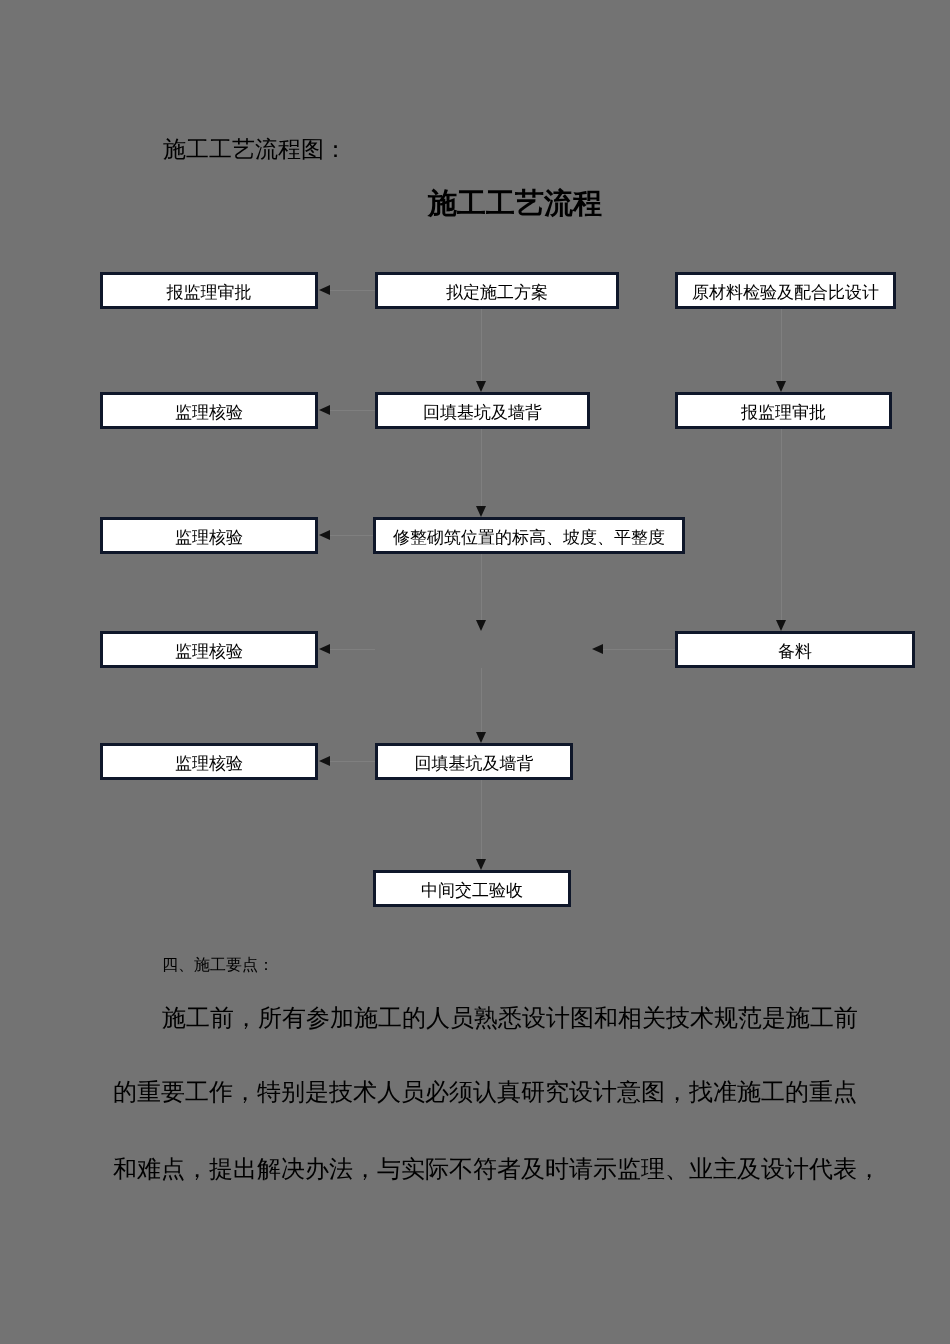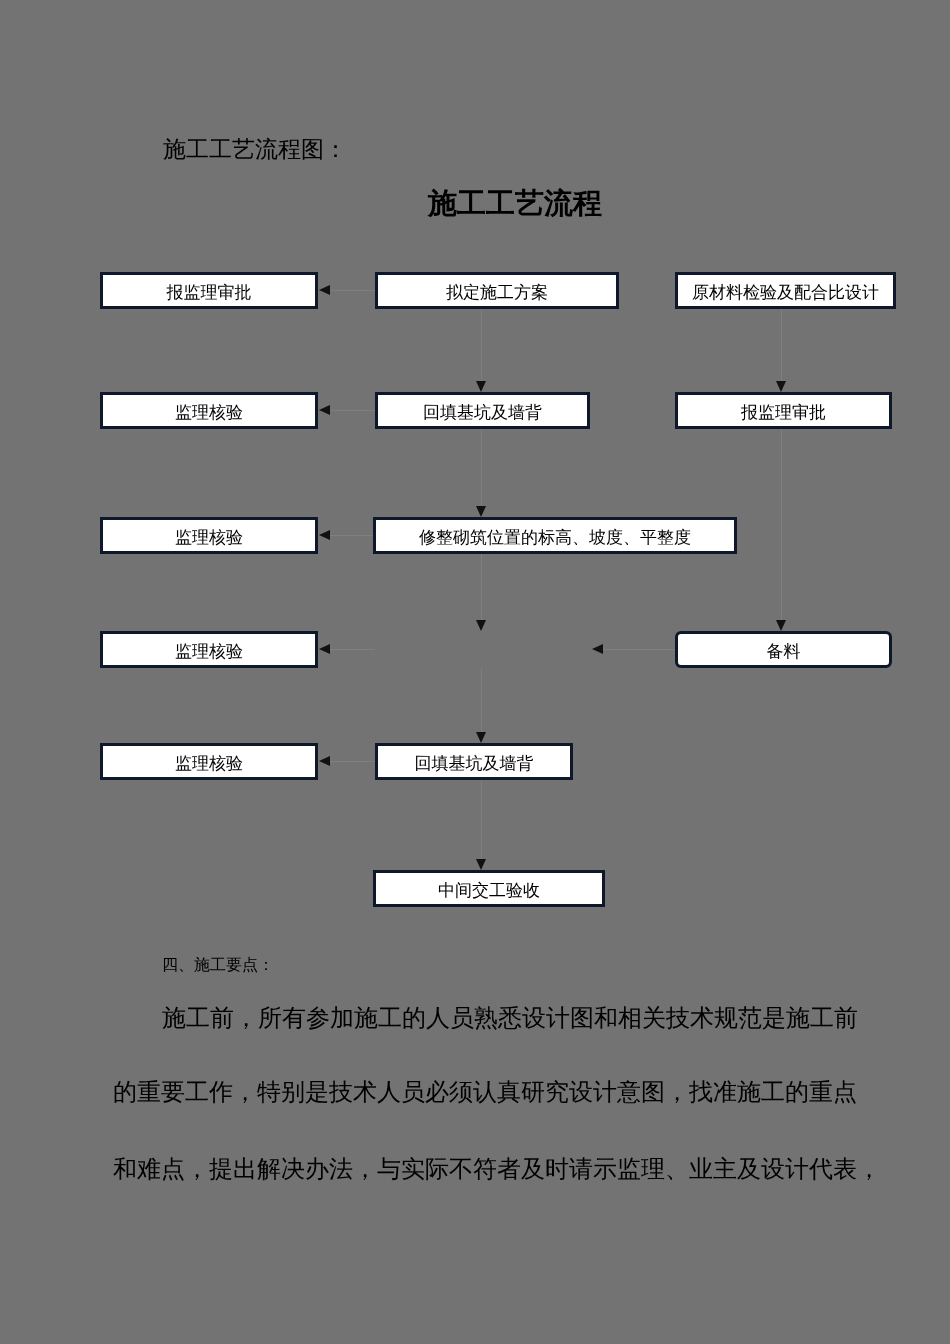--- a/index.html
+++ b/index.html
@@ -18,28 +18,28 @@
   }
   
   .n-ra1{left:100px;top:272px;width:218px;}
   .n-sc1{left:100px;top:392px;width:218px;}
   .n-sc2{left:100px;top:517px;width:218px;}
   .n-sc3{left:100px;top:631px;width:218px;}
   .n-sc4{left:100px;top:743px;width:218px;}
   
   .n-dp{left:375px;top:272px;width:244px;}
   .n-sl{left:375px;top:392px;width:215px;}
-  .n-ap{left:373px;top:517px;width:364px;}
+  .n-ap{left:373px;top:517px;width:312px;}
   .n-mp{left:375px;top:631px;width:215px;}
   .n-bf{left:375px;top:743px;width:198px;}
-  .n-ia{left:373px;top:870px;width:232px;text-align:center;}
+  .n-ia{left:373px;top:870px;width:198px;text-align:center;}
   
   .n-rmt{left:675px;top:272px;width:221px;}
   .n-ra2{left:675px;top:392px;width:217px;}
-  .n-pm{left:675px;top:631px;width:217px;border-radius:6px;}
+  .n-pm{left:675px;top:631px;width:240px;}
   
   .hl{position:absolute;height:1px;background:#7f7f7f;}
   .vl{position:absolute;width:1px;background:#7f7f7f;}
   .ah-left{position:absolute;width:0;height:0;border-top:5px solid transparent;border-bottom:5px solid transparent;border-right:11px solid #111;}
   .ah-down{position:absolute;width:0;height:0;border-left:5px solid transparent;border-right:5px solid transparent;border-top:11px solid #111;}
   .hl.e1{left:330px;top:290px;width:45px;} .ah-left.e1{left:319px;top:285px;}
   .hl.e2{left:330px;top:410px;width:45px;} .ah-left.e2{left:319px;top:405px;}
   .hl.e3{left:330px;top:535px;width:43px;} .ah-left.e3{left:319px;top:530px;}
   .hl.e4{left:330px;top:649px;width:45px;} .ah-left.e4{left:319px;top:644px;}
   .hl.e5{left:603px;top:649px;width:72px;} .ah-left.e5{left:592px;top:644px;}

